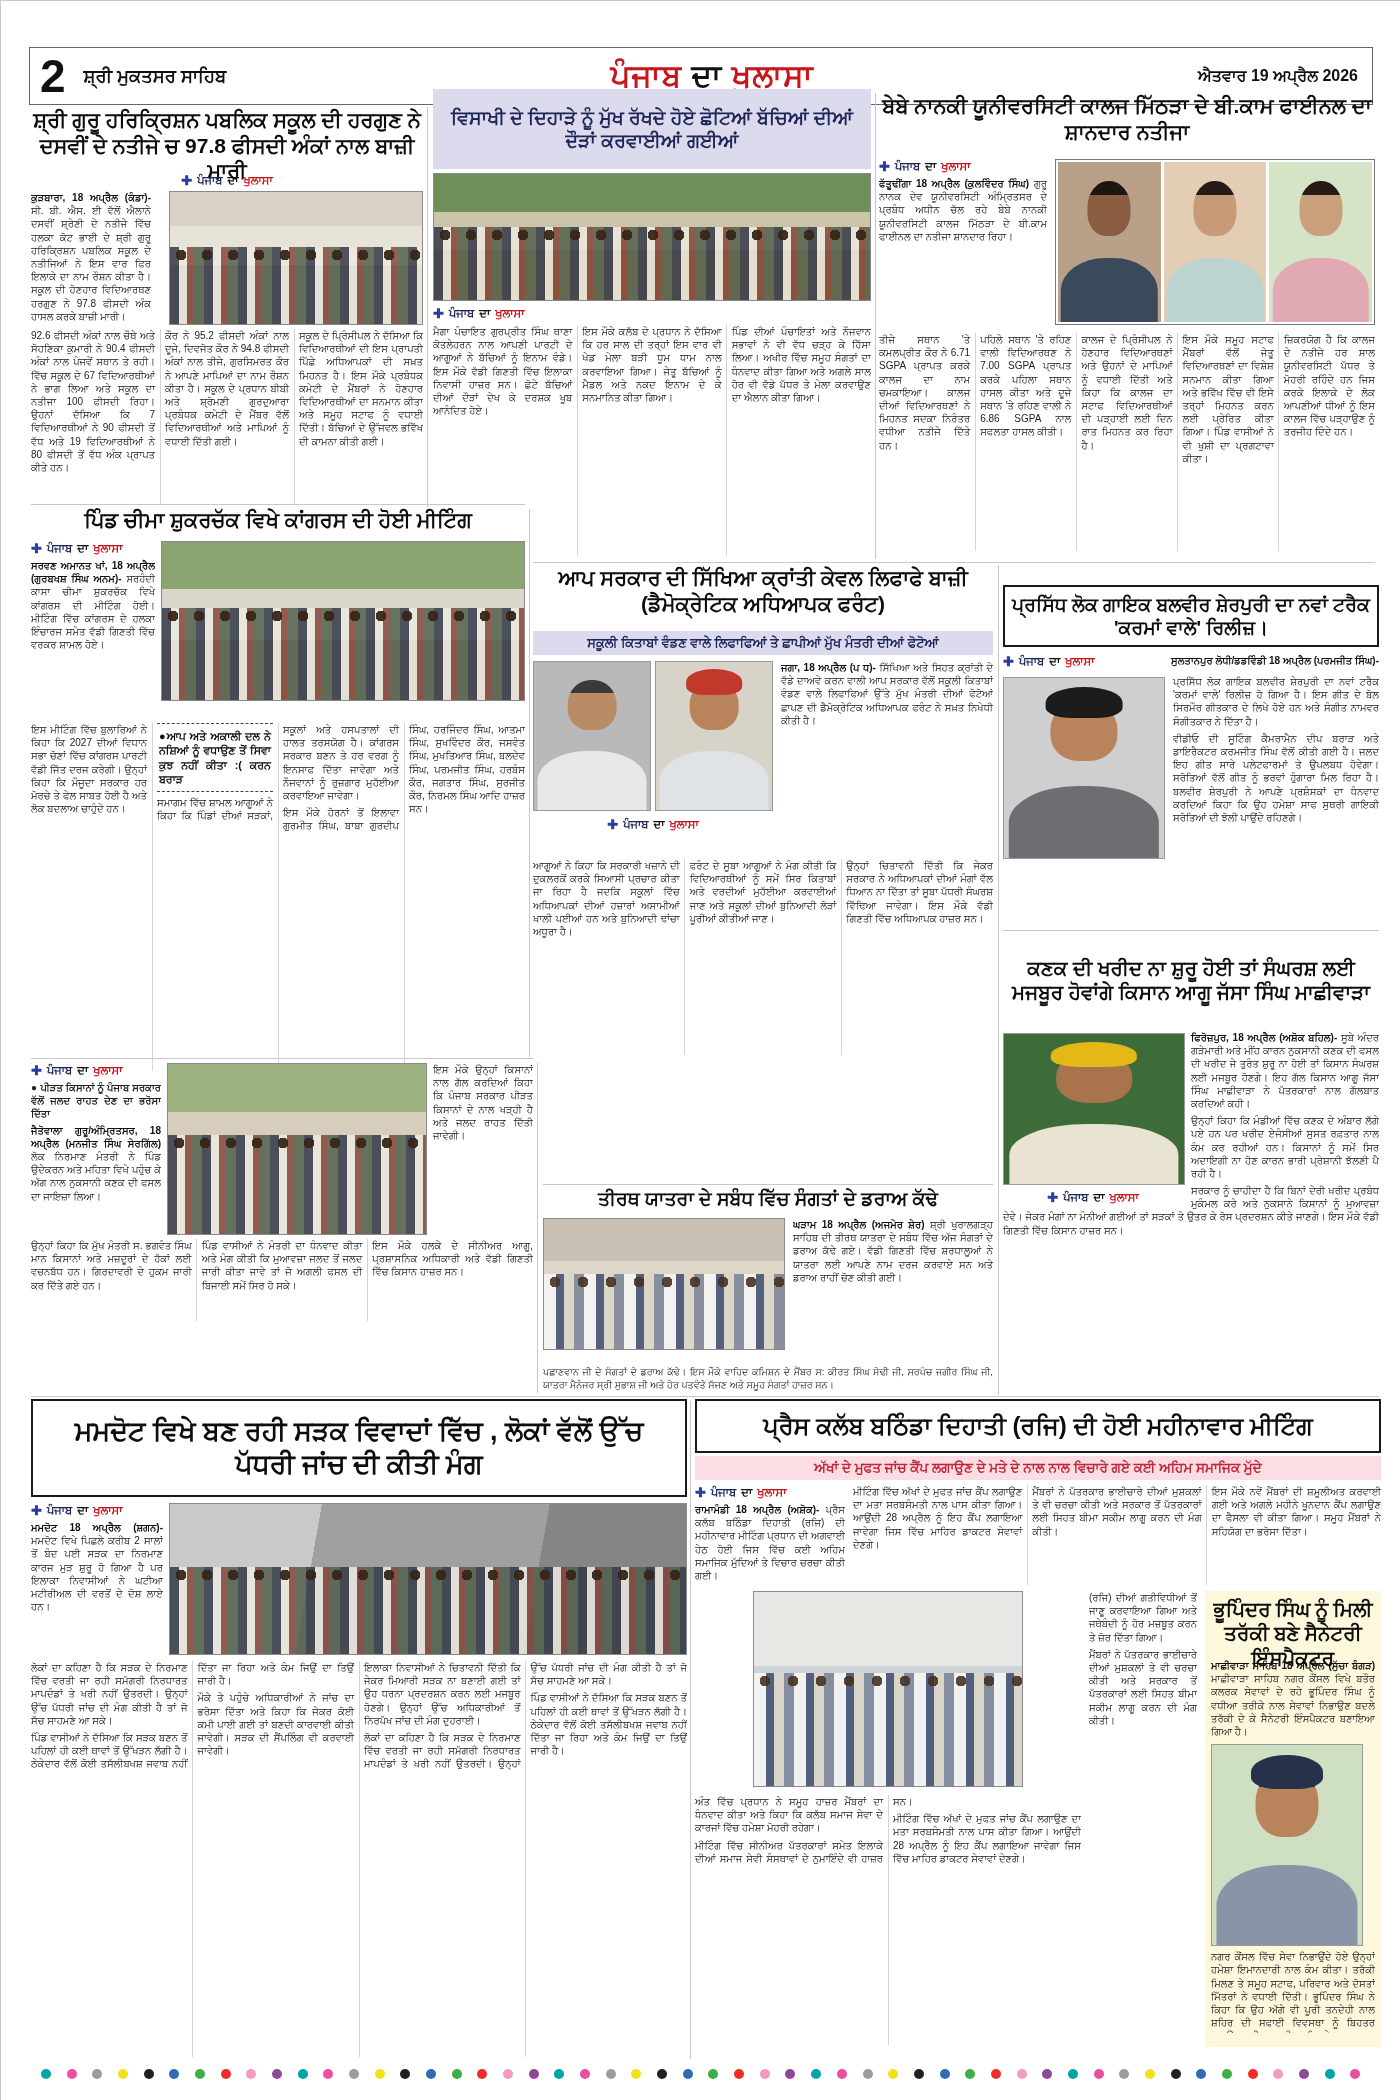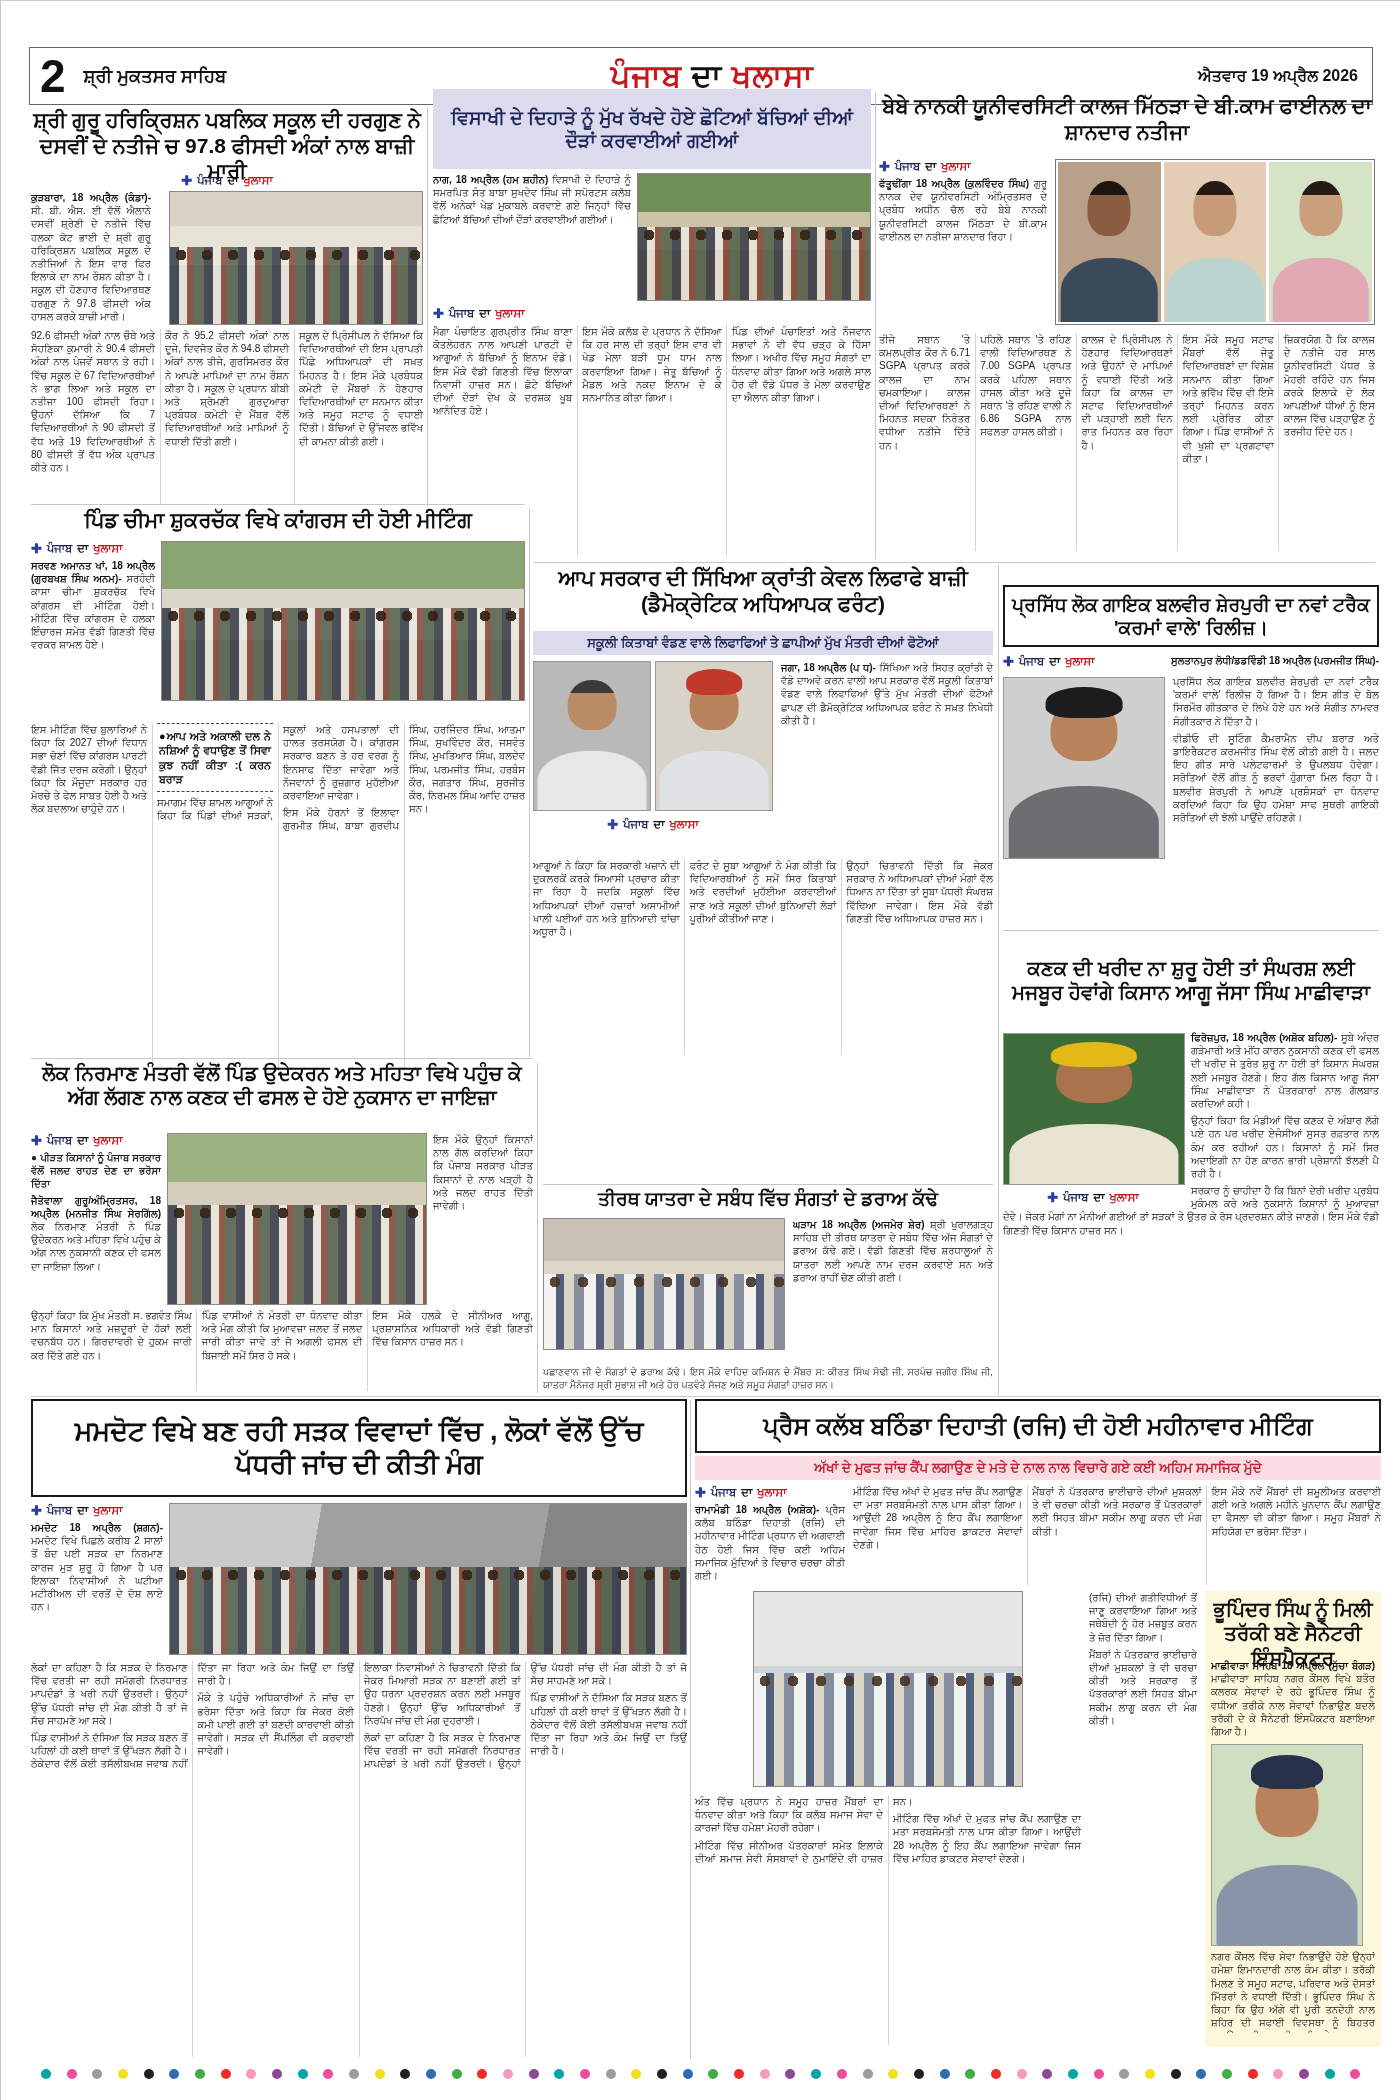--- a/index.html
+++ b/index.html
@@ -107,23 +107,20 @@
     <div class="cols c3" style="height:176px;margin-top:4px;">
       <p>92.6 ਫੀਸਦੀ ਅੰਕਾਂ ਨਾਲ ਚੌਥੇ ਅਤੇ ਸੋਹਣਿਕਾ ਕੁਮਾਰੀ ਨੇ 90.4 ਫੀਸਦੀ ਅੰਕਾਂ ਨਾਲ ਪੰਜਵੇਂ ਸਥਾਨ ਤੇ ਰਹੀ। ਵਿੱਚ ਸਕੂਲ ਦੇ 67 ਵਿਦਿਆਰਥੀਆਂ ਨੇ ਭਾਗ ਲਿਆ ਅਤੇ ਸਕੂਲ ਦਾ ਨਤੀਜਾ 100 ਫੀਸਦੀ ਰਿਹਾ। ਉਹਨਾਂ ਦੱਸਿਆ ਕਿ 7 ਵਿਦਿਆਰਥੀਆਂ ਨੇ 90 ਫੀਸਦੀ ਤੋਂ ਵੱਧ ਅਤੇ 19 ਵਿਦਿਆਰਥੀਆਂ ਨੇ 80 ਫੀਸਦੀ ਤੋਂ ਵੱਧ ਅੰਕ ਪ੍ਰਾਪਤ ਕੀਤੇ ਹਨ।</p>
       <p>ਕੌਰ ਨੇ 95.2 ਫੀਸਦੀ ਅੰਕਾਂ ਨਾਲ ਦੂਜੇ, ਦਿਵਜੋਤ ਕੌਰ ਨੇ 94.8 ਫੀਸਦੀ ਅੰਕਾਂ ਨਾਲ ਤੀਜੇ, ਗੁਰਸਿਮਰਤ ਕੌਰ ਨੇ ਆਪਣੇ ਮਾਪਿਆਂ ਦਾ ਨਾਮ ਰੌਸ਼ਨ ਕੀਤਾ ਹੈ। ਸਕੂਲ ਦੇ ਪ੍ਰਧਾਨ ਬੀਬੀ ਅਤੇ ਸ਼੍ਰੋਮਣੀ ਗੁਰਦੁਆਰਾ ਪ੍ਰਬੰਧਕ ਕਮੇਟੀ ਦੇ ਮੈਂਬਰ ਵੱਲੋਂ ਵਿਦਿਆਰਥੀਆਂ ਅਤੇ ਮਾਪਿਆਂ ਨੂੰ ਵਧਾਈ ਦਿੱਤੀ ਗਈ।</p>
       <p>ਸਕੂਲ ਦੇ ਪ੍ਰਿੰਸੀਪਲ ਨੇ ਦੱਸਿਆ ਕਿ ਵਿਦਿਆਰਥੀਆਂ ਦੀ ਇਸ ਪ੍ਰਾਪਤੀ ਪਿੱਛੇ ਅਧਿਆਪਕਾਂ ਦੀ ਸਖ਼ਤ ਮਿਹਨਤ ਹੈ। ਇਸ ਮੌਕੇ ਪ੍ਰਬੰਧਕ ਕਮੇਟੀ ਦੇ ਮੈਂਬਰਾਂ ਨੇ ਹੋਣਹਾਰ ਵਿਦਿਆਰਥੀਆਂ ਦਾ ਸਨਮਾਨ ਕੀਤਾ ਅਤੇ ਸਮੂਹ ਸਟਾਫ ਨੂੰ ਵਧਾਈ ਦਿੱਤੀ। ਬੱਚਿਆਂ ਦੇ ਉੱਜਵਲ ਭਵਿੱਖ ਦੀ ਕਾਮਨਾ ਕੀਤੀ ਗਈ।</p>
     </div>
   </section>
 
   <section class="abs" style="left:432px;top:88px;width:438px;height:470px;">
     <div class="hl lavender" style="font-size:19px;height:80px;display:flex;align-items:center;justify-content:center;padding:0 10px;">ਵਿਸਾਖੀ ਦੇ ਦਿਹਾੜੇ ਨੂੰ ਮੁੱਖ ਰੱਖਦੇ ਹੋਏ ਛੋਟਿਆਂ ਬੱਚਿਆਂ ਦੀਆਂ ਦੌੜਾਂ ਕਰਵਾਈਆਂ ਗਈਆਂ</div>
     <div style="display:flex;gap:6px;height:128px;margin-top:4px;">
-      <div class="txt" style="width:198px;">
-        <p><b class="dl">ਨਾਗ, 18 ਅਪ੍ਰੈਲ (ਹਮ ਸ਼ਹੀਨ)</b> <span>ਵਿਸਾਖੀ ਦੇ ਦਿਹਾੜੇ ਨੂੰ ਸਮਰਪਿਤ ਸੰਤ ਬਾਬਾ ਸੁਖਦੇਵ ਸਿੰਘ ਜੀ ਸਪੋਰਟਸ ਕਲੱਬ ਵੱਲੋਂ ਅਨੇਕਾਂ ਖੇਡ ਮੁਕਾਬਲੇ ਕਰਵਾਏ ਗਏ ਜਿਨ੍ਹਾਂ ਵਿੱਚ ਛੋਟਿਆਂ ਬੱਚਿਆਂ ਦੀਆਂ ਦੌੜਾਂ ਕਰਵਾਈਆਂ ਗਈਆਂ।</span></p>
-      </div>
       <div class="photo ph-vaisakhi" style="flex:1;">
           <div class="crowd"></div>
         </div>
     </div>
     <div class="byline" style="height:18px;margin:3px 0;">
       <span class="plus">✚</span>
       <span class="w1">ਪੰਜਾਬ</span>
         <span class="w2">ਦਾ</span>
         <span class="w3">ਖੁਲਾਸਾ</span>
     </div>
@@ -270,21 +267,20 @@
             <span class="w3">ਖੁਲਾਸਾ</span>
         </div>
       </div>
       <p><b class="dl">ਫਿਰੋਜ਼ਪੁਰ, 18 ਅਪ੍ਰੈਲ (ਅਸ਼ੋਕ ਬਹਿਲ)-</b> <span>ਸੂਬੇ ਅੰਦਰ ਗੜੇਮਾਰੀ ਅਤੇ ਮੀਂਹ ਕਾਰਨ ਨੁਕਸਾਨੀ ਕਣਕ ਦੀ ਫਸਲ ਦੀ ਖਰੀਦ ਜੇ ਤੁਰੰਤ ਸ਼ੁਰੂ ਨਾ ਹੋਈ ਤਾਂ ਕਿਸਾਨ ਸੰਘਰਸ਼ ਲਈ ਮਜਬੂਰ ਹੋਣਗੇ। ਇਹ ਗੱਲ ਕਿਸਾਨ ਆਗੂ ਜੱਸਾ ਸਿੰਘ ਮਾਛੀਵਾੜਾ ਨੇ ਪੱਤਰਕਾਰਾਂ ਨਾਲ ਗੱਲਬਾਤ ਕਰਦਿਆਂ ਕਹੀ।</span></p>
       <p>ਉਨ੍ਹਾਂ ਕਿਹਾ ਕਿ ਮੰਡੀਆਂ ਵਿੱਚ ਕਣਕ ਦੇ ਅੰਬਾਰ ਲੱਗੇ ਪਏ ਹਨ ਪਰ ਖਰੀਦ ਏਜੰਸੀਆਂ ਸੁਸਤ ਰਫ਼ਤਾਰ ਨਾਲ ਕੰਮ ਕਰ ਰਹੀਆਂ ਹਨ। ਕਿਸਾਨਾਂ ਨੂੰ ਸਮੇਂ ਸਿਰ ਅਦਾਇਗੀ ਨਾ ਹੋਣ ਕਾਰਨ ਭਾਰੀ ਪ੍ਰੇਸ਼ਾਨੀ ਝੱਲਣੀ ਪੈ ਰਹੀ ਹੈ।</p>
       <p>ਸਰਕਾਰ ਨੂੰ ਚਾਹੀਦਾ ਹੈ ਕਿ ਬਿਨਾਂ ਦੇਰੀ ਖਰੀਦ ਪ੍ਰਬੰਧ ਮੁਕੰਮਲ ਕਰੇ ਅਤੇ ਨੁਕਸਾਨੇ ਕਿਸਾਨਾਂ ਨੂੰ ਮੁਆਵਜ਼ਾ ਦੇਵੇ। ਜੇਕਰ ਮੰਗਾਂ ਨਾ ਮੰਨੀਆਂ ਗਈਆਂ ਤਾਂ ਸੜਕਾਂ ਤੇ ਉਤਰ ਕੇ ਰੋਸ ਪ੍ਰਦਰਸ਼ਨ ਕੀਤੇ ਜਾਣਗੇ। ਇਸ ਮੌਕੇ ਵੱਡੀ ਗਿਣਤੀ ਵਿੱਚ ਕਿਸਾਨ ਹਾਜ਼ਰ ਸਨ।</p>
     </div>
   </section>
 
   <section class="abs" style="left:30px;top:1060px;width:502px;height:334px;">
-    <div class="hl" style="font-size:20px;height:70px;">ਲੋਕ ਨਿਰਮਾਣ ਮੰਤਰੀ ਵੱਲੋਂ ਪਿੰਡ ਉਦੇਕਰਨ ਅਤੇ ਮਹਿਤਾ ਵਿਖੇ ਪਹੁੰਚ ਕੇ ਅੱਗ ਲੱਗਣ ਨਾਲ ਕਣਕ ਦੀ ਫਸਲ ਦੇ ਹੋਏ ਨੁਕਸਾਨ ਦਾ ਜਾਇਜ਼ਾ</div>
     <div style="display:flex;gap:6px;height:172px;margin-top:2px;">
       <div style="width:130px;">
         <div class="byline">
           <span class="plus">✚</span>
           <span class="w1">ਪੰਜਾਬ</span>
             <span class="w2">ਦਾ</span>
             <span class="w3">ਖੁਲਾਸਾ</span>
         </div>
         <div class="txt" style="font-weight:bold;margin-top:3px;">● ਪੀੜਤ ਕਿਸਾਨਾਂ ਨੂੰ ਪੰਜਾਬ ਸਰਕਾਰ ਵੱਲੋਂ ਜਲਦ ਰਾਹਤ ਦੇਣ ਦਾ ਭਰੋਸਾ ਦਿੱਤਾ</div>
         <div class="txt" style="margin-top:3px;height:92px;">

